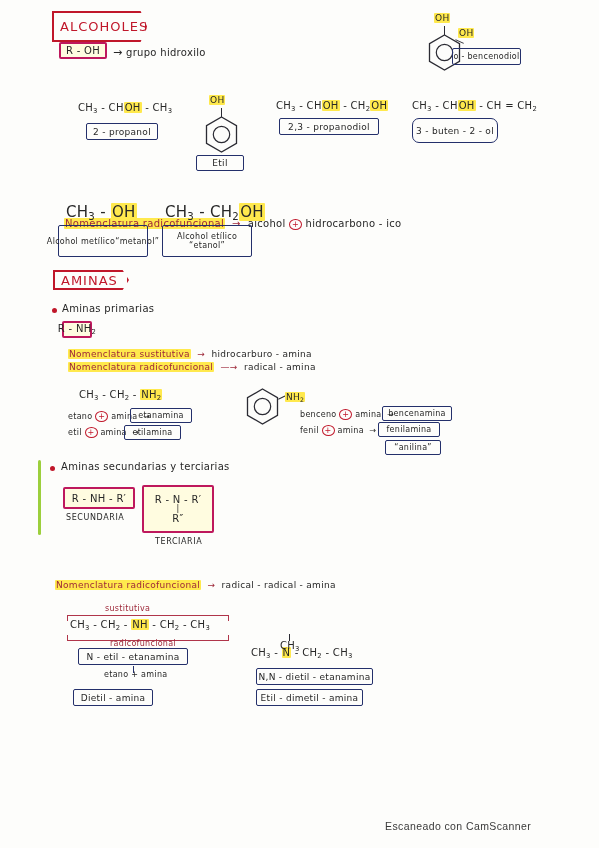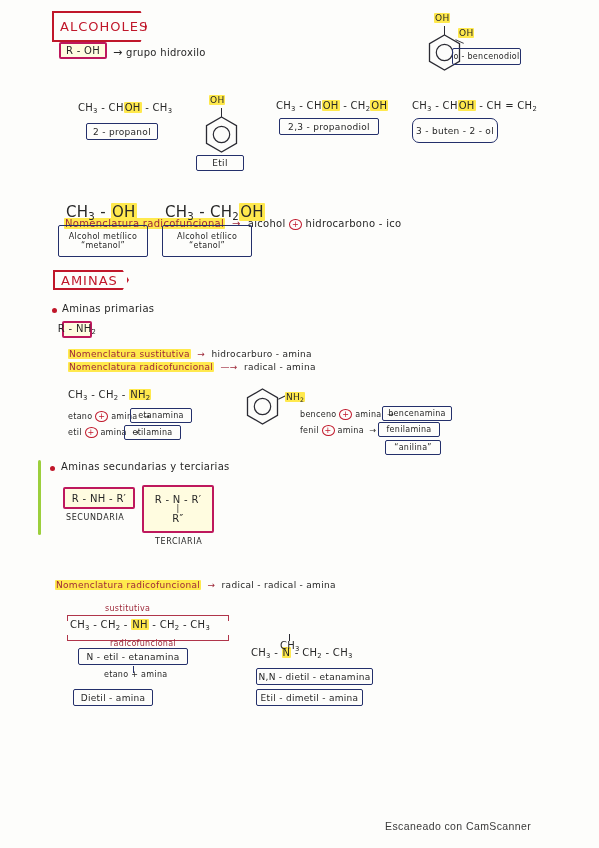--- a/index.html
+++ b/index.html
@@ -137,21 +137,21 @@
     <span class="hl ink-dkred">Nomenclatura radicofuncional</span>
     <span class="ink-dkred">&nbsp;→&nbsp;</span>
     <span class="ink-black">alcohol</span>
     <span class="ink-red" style="border:1px solid #c0172a;border-radius:50%;padding:0 2px;font-size:8px;">+</span>
     <span class="ink-black">hidrocarbono - ico</span>
   </div>
 
   <div class="hw lg ink-black" style="left:66px;top:203px;">
     CH<sub>3</sub> - <span class="hl">OH</span>
   </div>
-  <div class="box" style="left:58px;top:225px;width:90px;height:32px;flex-direction:column;">
+  <div class="box" style="left:58px;top:225px;width:90px;height:32px;flex-direction:row;">
     <span class="hw xs ink-black" style="position:static;">Alcohol metílico</span>
     <span class="hw xs ink-black" style="position:static;">“metanol”</span>
   </div>
 
   <div class="hw lg ink-black" style="left:165px;top:203px;">
     CH<sub>3</sub> - CH<sub>2</sub><span class="hl">OH</span>
   </div>
   <div class="box" style="left:162px;top:225px;width:90px;height:32px;flex-direction:column;">
     <span class="hw xs ink-black" style="position:static;">Alcohol etílico</span>
     <span class="hw xs ink-black" style="position:static;">“etanol”</span>
@@ -172,21 +172,21 @@
     <span class="hl ink-dkred">Nomenclatura sustitutiva</span>
     <span class="ink-dkred">&nbsp;→&nbsp;</span>
     <span class="ink-black">hidrocarburo - amina</span>
   </div>
   <div class="hw sm" style="left:68px;top:362px;">
     <span class="hl ink-dkred">Nomenclatura radicofuncional</span>
     <span class="ink-dkred">&nbsp;—→&nbsp;</span>
     <span class="ink-black">radical - amina</span>
   </div>
 
-  <div class="hw md ink-black" style="left:68px;top:389px;">
+  <div class="hw md ink-black" style="left:79px;top:389px;">
     CH<sub>3</sub> - CH<sub>2</sub> - <span class="hl">NH<sub>2</sub></span>
   </div>
   <div class="hw xs ink-black" style="left:68px;top:412px;">
     <span>etano</span>
     <span class="ink-red" style="border:1px solid #c0172a;border-radius:50%;padding:0 2px;">+</span>
     <span>amina</span>
     <span>&nbsp;→&nbsp;</span>
   </div>
   <div class="box" style="left:130px;top:408px;width:62px;height:15px;">
     <span class="hw xs ink-black" style="position:static;">etanamina</span>

